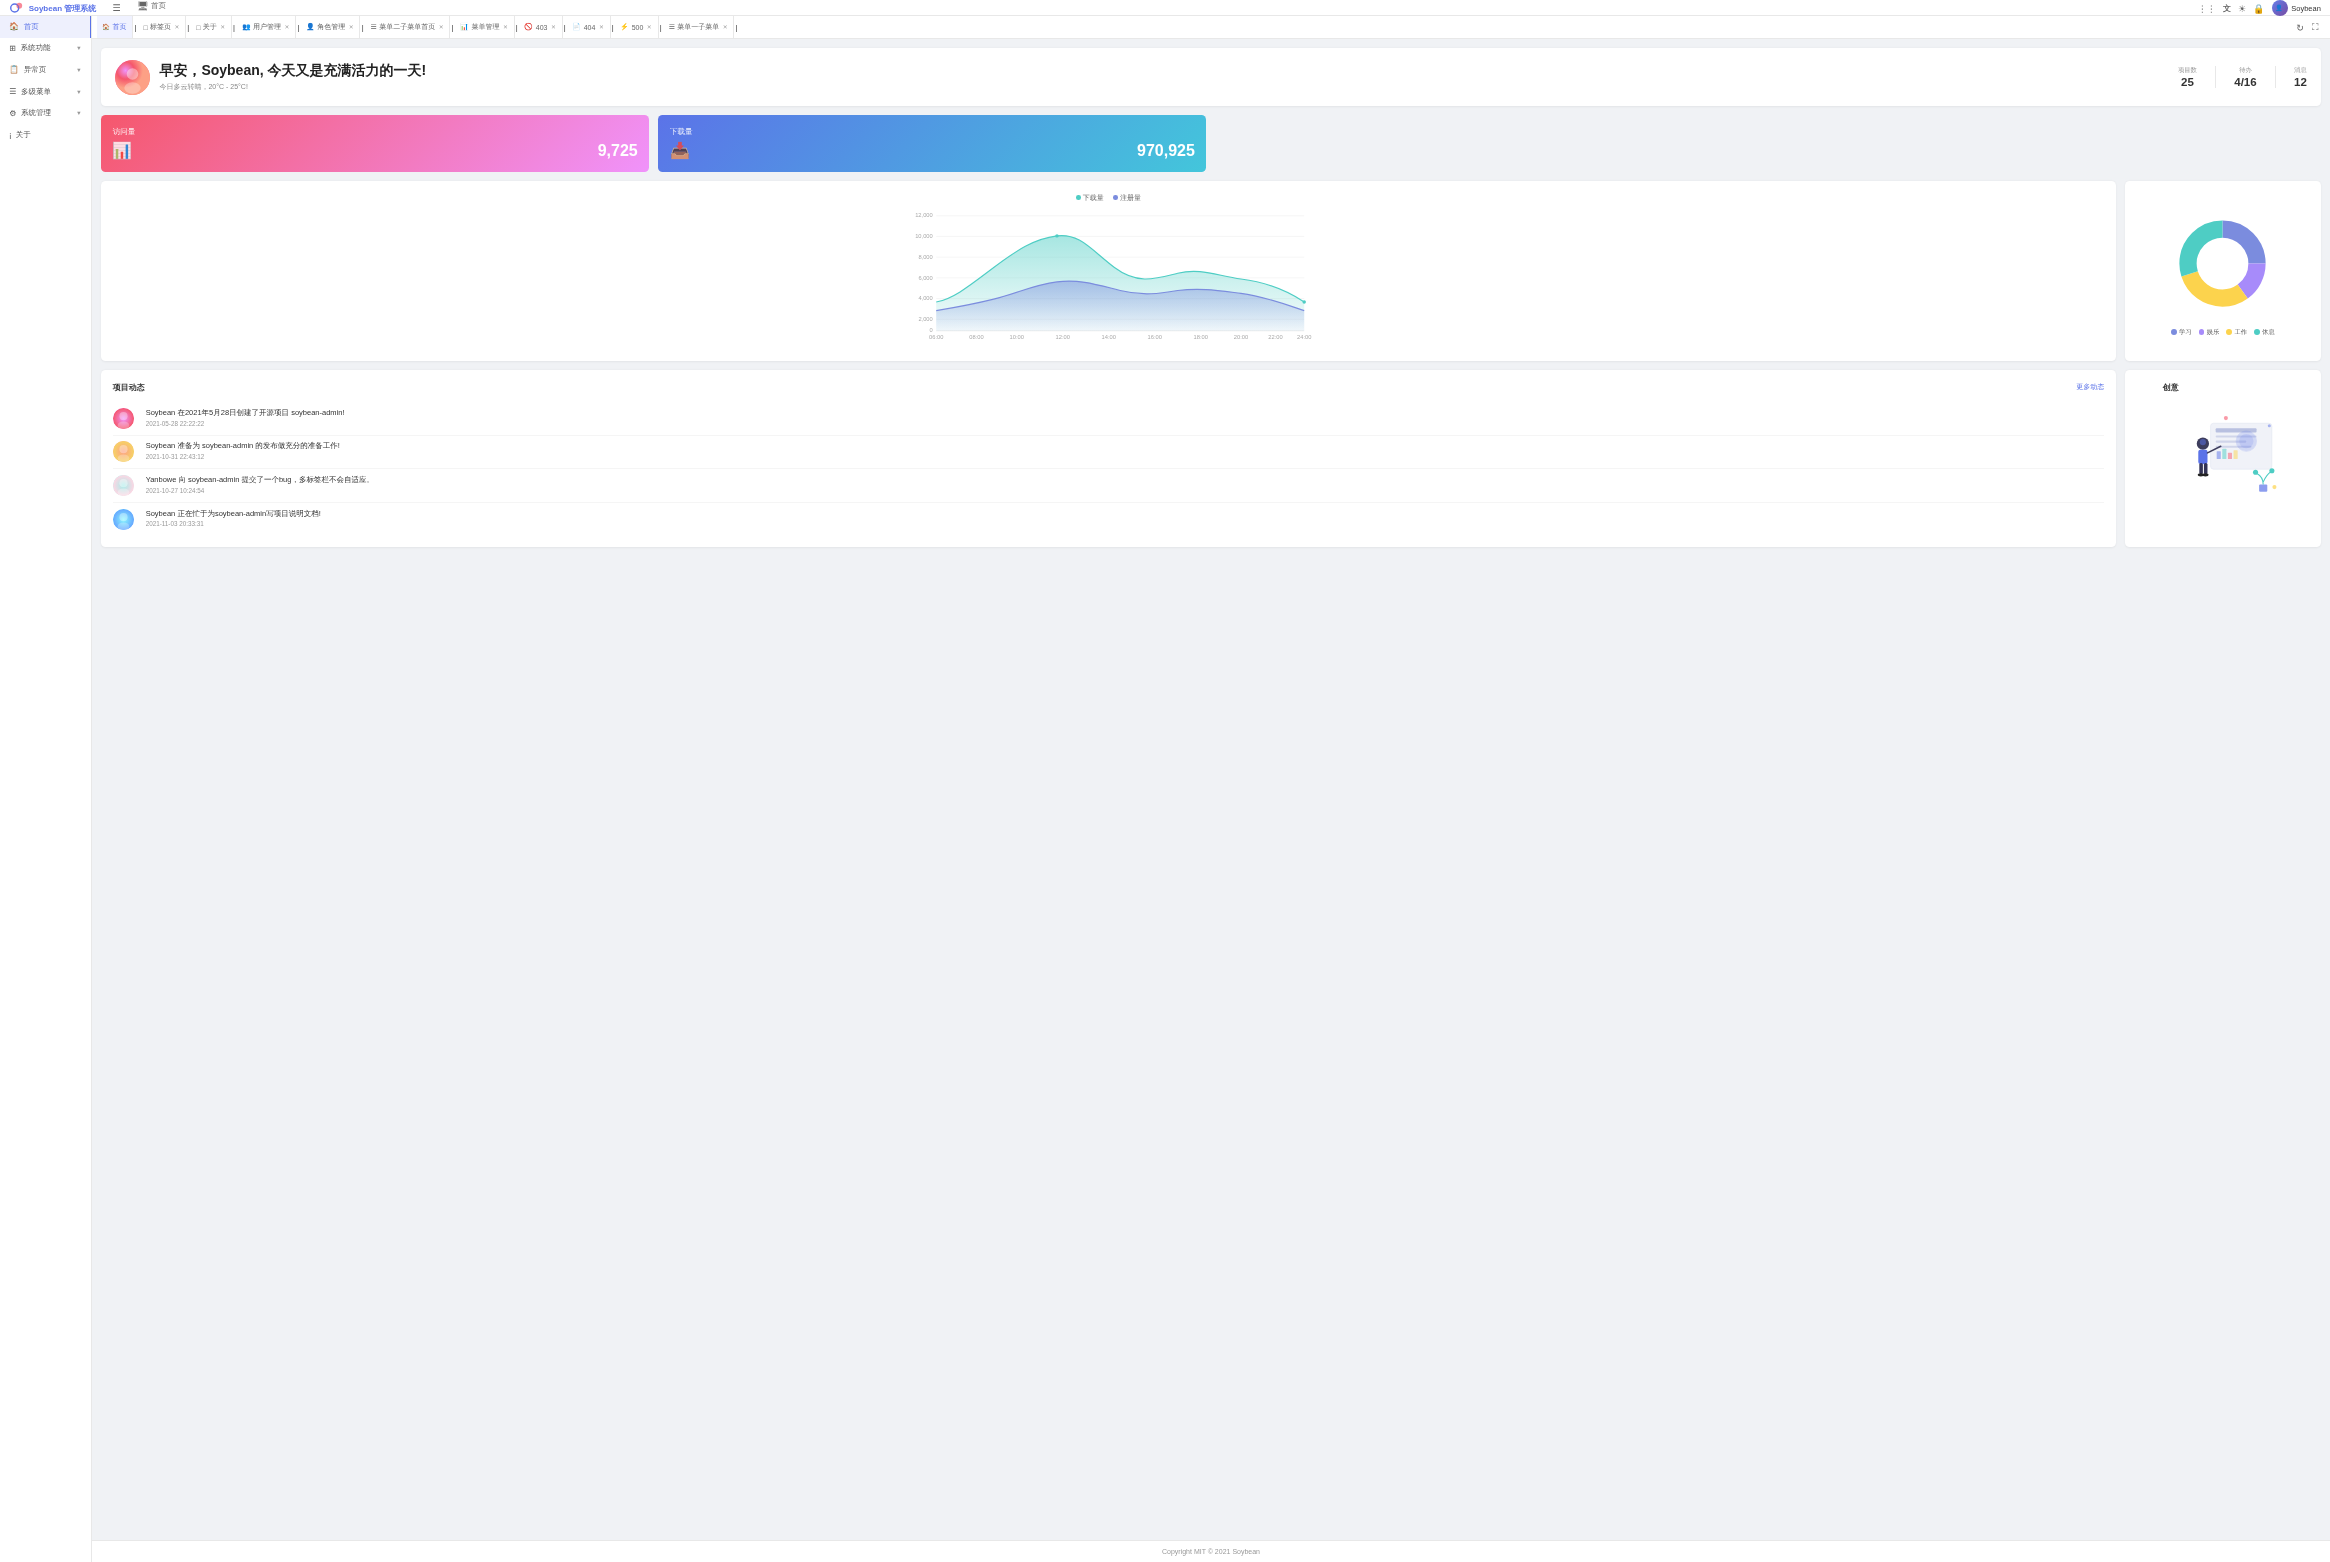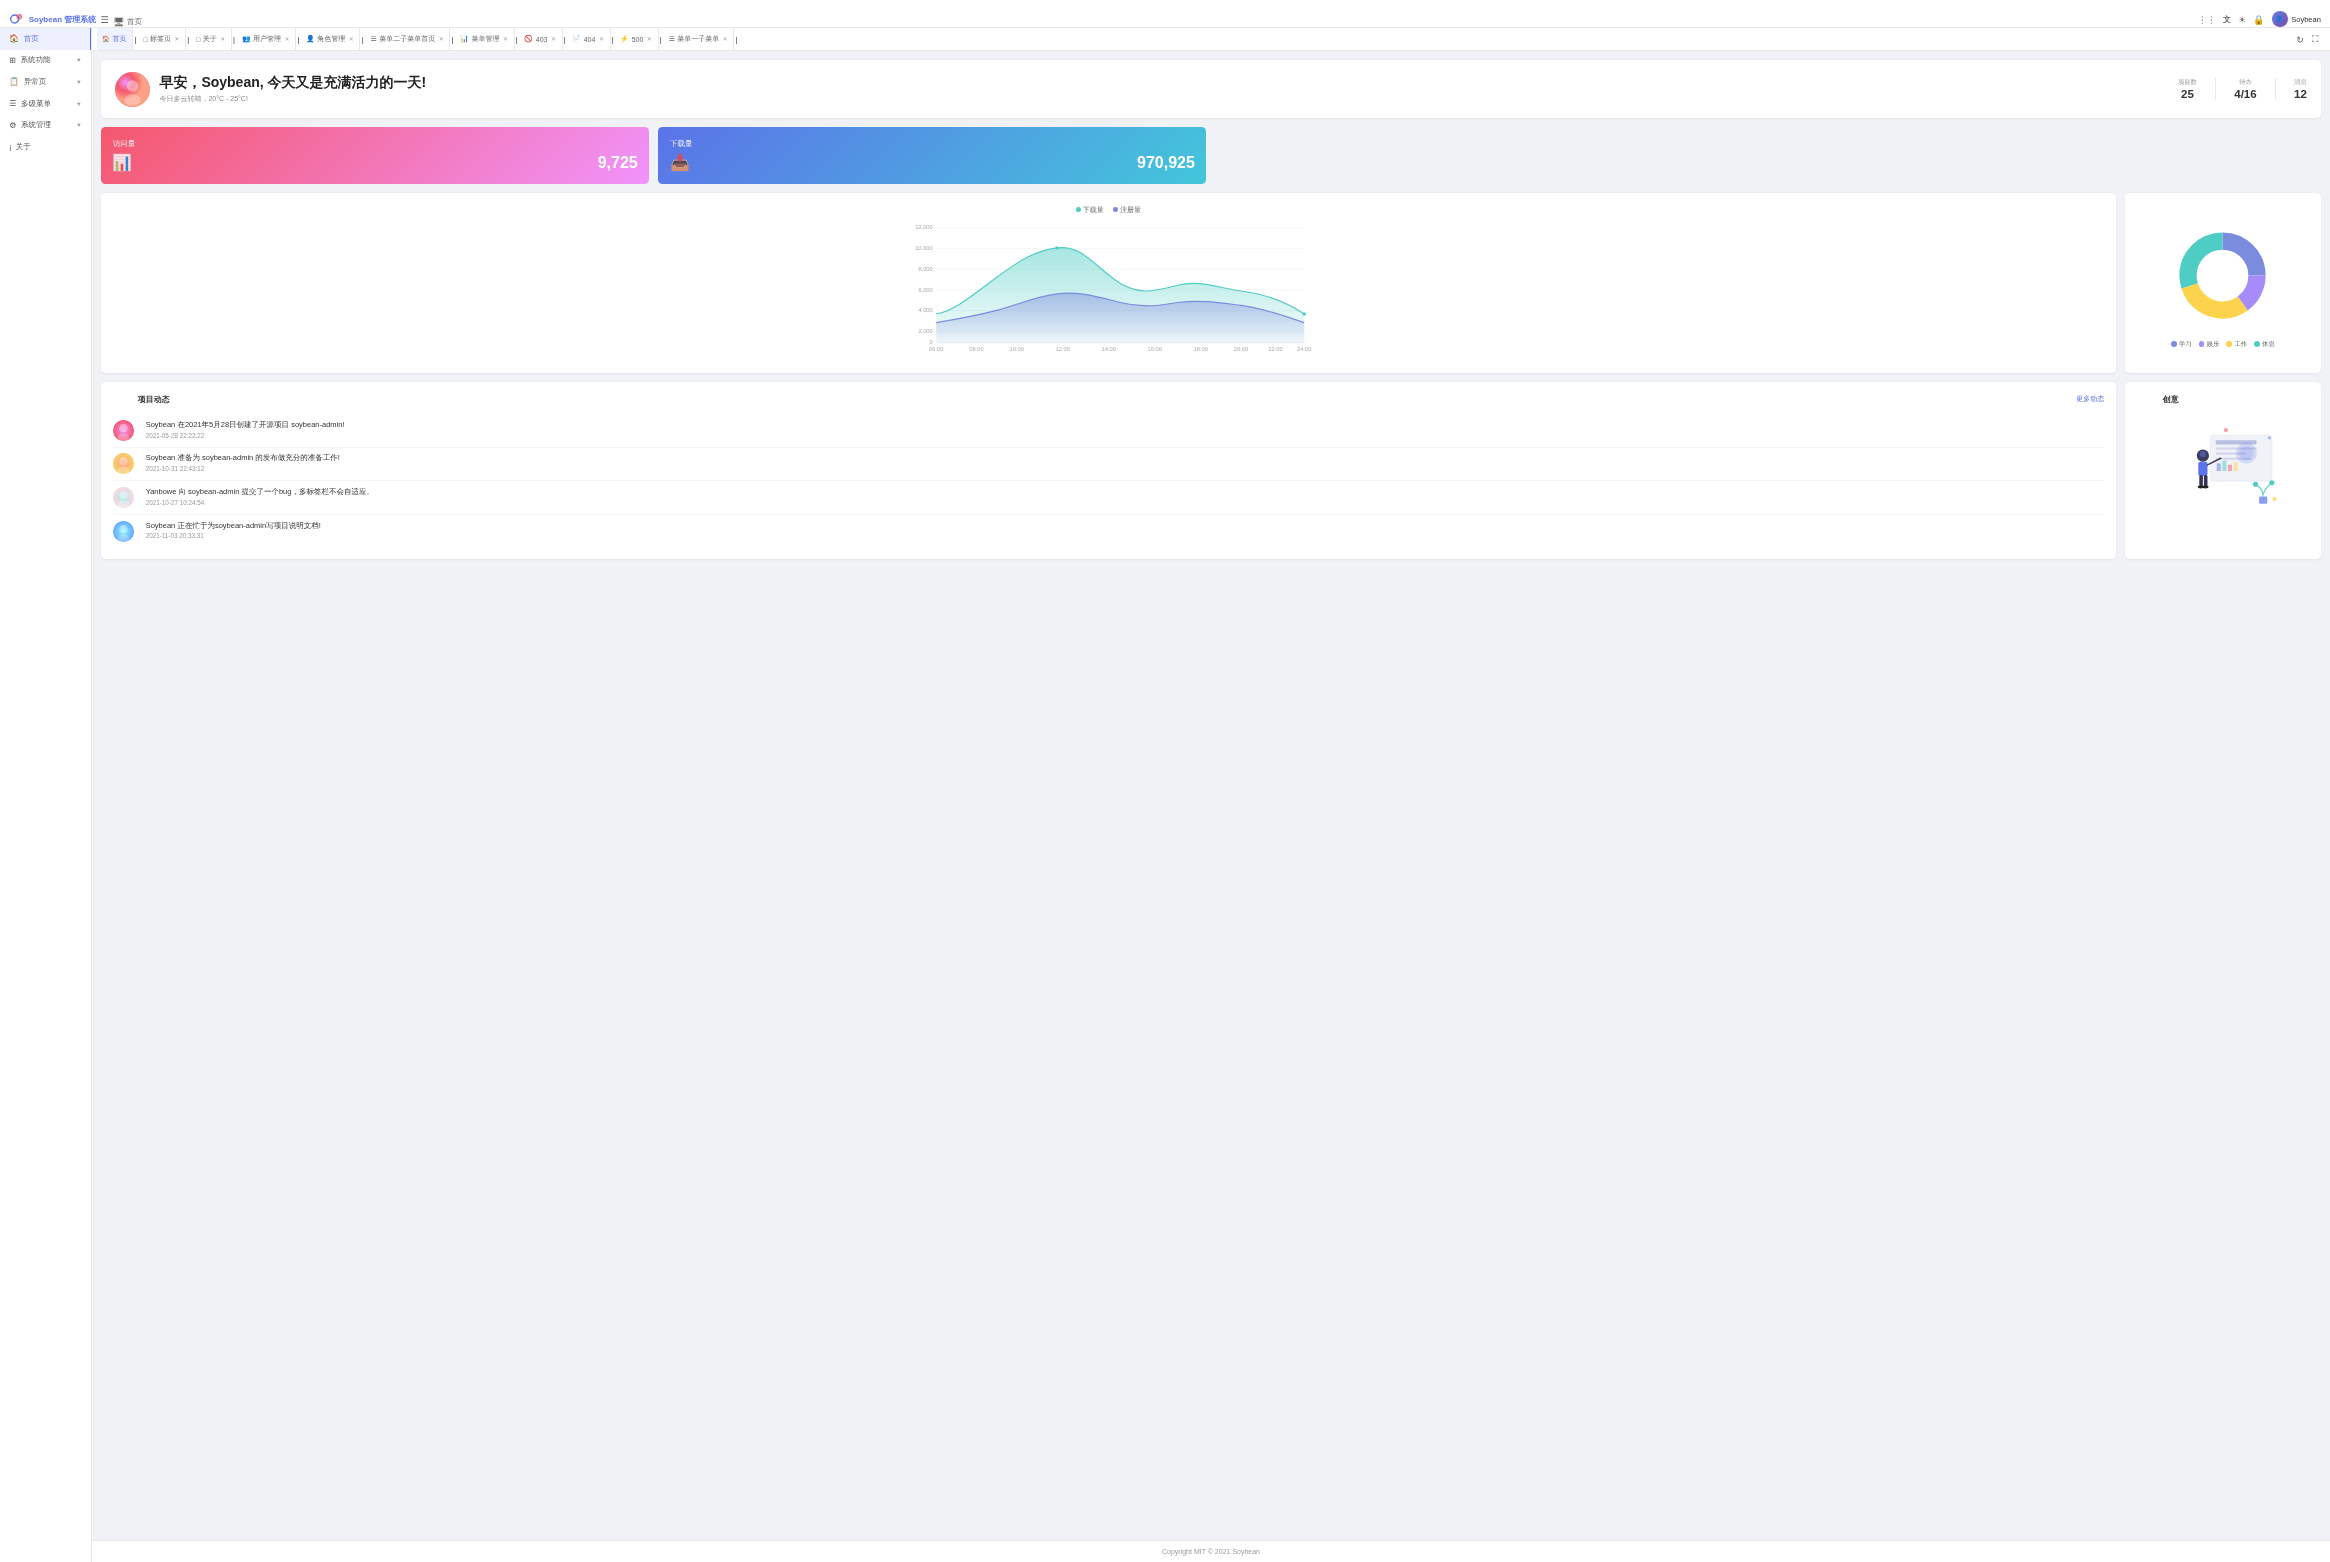--- a/index.html
+++ b/index.html
@@ -1,20 +1,20 @@
 <!DOCTYPE html>
 <html style="font-size:9.2px"><head>
   <meta charset="utf-8">
   <style>
     * { box-sizing: border-box; margin: 0; padding: 0; }
     body { font-family: -apple-system, BlinkMacSystemFont, 'Segoe UI', 'PingFang SC', 'Microsoft YaHei', sans-serif; background: #f0f2f5; font-size: 7.5px; color: #333; }
 
     
     .app { display: flex; flex-direction: column; height: 100vh; }
-    .top-nav { display: flex; align-items: flex-end; background: #fff; border-bottom: 0.6px solid #e8e8e8; height: 28px; padding: 0 9.2px; gap: 2px; }
+    .top-nav { display: flex; align-items: flex-start; background: #fff; border-bottom: 0.6px solid #e8e8e8; height: 16px; padding: 0 9.2px; gap: 14px; }
     .main-layout { display: flex; flex: 1; overflow: hidden; }
     .sidebar { width: 92px; background: #fff; border-right: 0.6px solid #e8e8e8; display: flex; flex-direction: column; overflow-y: auto; flex-shrink: 0; }
     .content-area { flex: 1; display: flex; flex-direction: column; overflow: hidden; }
     .tab-bar { background: #fff; border-bottom: 0.6px solid #e8e8e8; display: flex; align-items: center; padding: 0 4.6px; height: 23px; overflow-x: auto; white-space: nowrap; gap: 1.2px; }
     .main-content { flex: 1; overflow-y: auto; padding: 9.2px; }
 
     
     .logo { display: flex; align-items: center; gap: 3.5px; color: #5b73e8; font-weight: 700; font-size: 8px; }
     .logo-icon { width: 16px; height: 16px; }
     .nav-icon-btn { background: none; border: none; cursor: pointer; color: #666; font-size: 9.2px; padding: 2.3px; }
@@ -69,21 +69,21 @@
     
     .donut-container { display: flex; flex-direction: column; align-items: center; justify-content: center; height: 100%; }
     .donut-legend { display: flex; gap: 7px; margin-top: 7px; font-size: 6.3px; color: #555; flex-wrap: wrap; justify-content: center; }
     .donut-legend-item { display: flex; align-items: center; gap: 2.3px; }
     .donut-legend-dot { width: 5.8px; height: 5.8px; border-radius: 50%; }
 
     
     .bottom-row { display: grid; grid-template-columns: 1fr 196px; gap: 9.2px; margin-bottom: 9.2px; }
     .activity-card { background: #fff; border-radius: 4.6px; padding: 11.5px; box-shadow: 0 0.6px 2.3px rgba(0,0,0,0.06); }
     .section-header { display: flex; justify-content: space-between; align-items: center; margin-bottom: 9.2px; }
-    .section-title { font-size: 8px; font-weight: 600; color: #333; margin-left: 25px; }
+    .section-title { font-size: 8px; font-weight: 600; color: #333; }
     .more-link { color: #5b73e8; font-size: 7px; cursor: pointer; }
     .activity-item { display: flex; align-items: flex-start; gap: 12px; padding: 5.8px 0; border-bottom: 0.6px solid #f5f5f5; }
     .activity-item:last-child { border-bottom: none; }
     .activity-avatar { width: 21px; height: 21px; border-radius: 50%; flex-shrink: 0; background: linear-gradient(135deg, #f093fb, #f5576c); display: flex; align-items: center; justify-content: center; font-size: 7px; color: #fff; overflow: hidden; }
     .activity-content p { font-size: 7.5px; color: #333; }
     .activity-content small { font-size: 6.3px; color: #999; display: block; margin-top: 1.7px; }
 
     
     .creative-card { background: #fff; border-radius: 4.6px; padding: 11.5px; box-shadow: 0 0.6px 2.3px rgba(0,0,0,0.06); display: flex; flex-direction: row; align-items: center; justify-content: center; }
     .creative-title { font-size: 8px; font-weight: 600; color: #333; align-self: flex-start; margin-bottom: 9.2px; }

